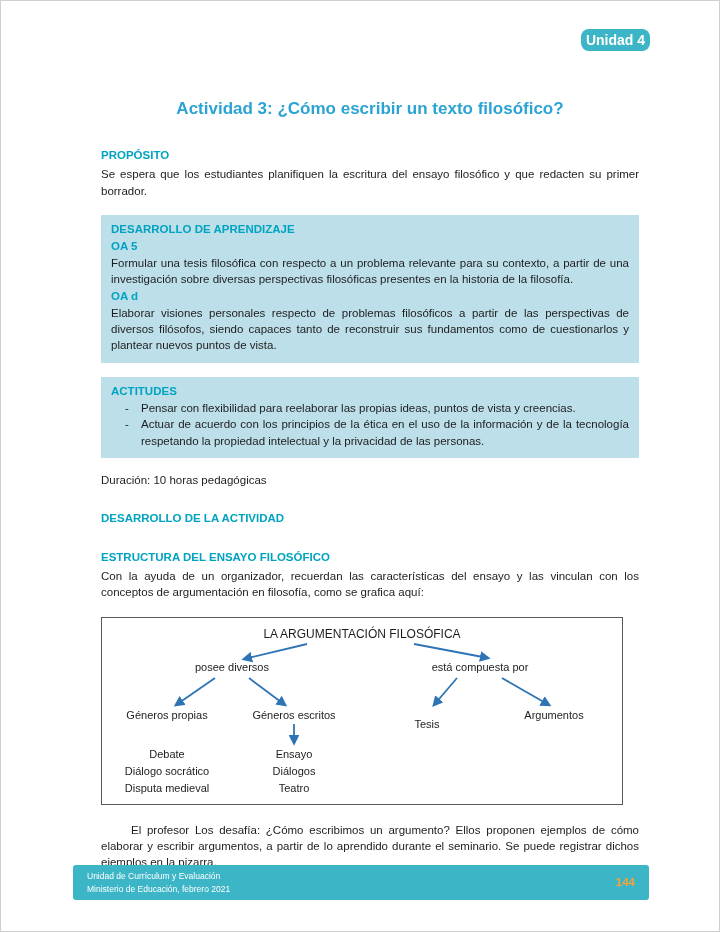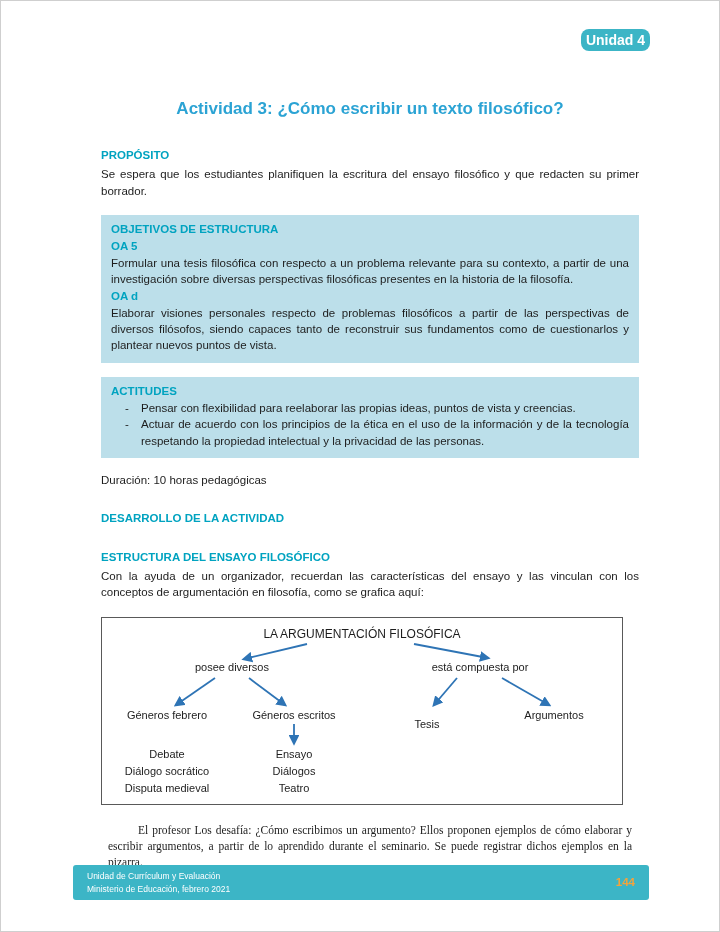--- a/index.html
+++ b/index.html
@@ -69,21 +69,21 @@
     margin:4px 0 17px 0;
     background:#fff;
   }
   .diagram svg{position:absolute;left:0;top:0;width:100%;height:100%;}
   .node{
     position:absolute;transform:translateX(-50%);
     white-space:nowrap;font-size:11px;color:var(--ink);
   }
   .node.root{font-size:12px;}
 
-  .closing{text-align:justify;text-indent:30px;margin:7px;font-family:Liberation Serif, serif;}
+  .closing{text-align:justify;text-indent:30px;margin:0;}
 
   
   .footer{
     position:absolute;left:72px;width:576px;bottom:31px;height:35px;
     background:var(--teal);border-radius:3px;
     color:#fff;display:flex;align-items:center;justify-content:space-between;
     padding:0 14px;box-sizing:border-box;
     font-size:8.5px;line-height:1.5;
   }
   .page-num{color:var(--orange);font-weight:bold;font-size:11.5px;}
@@ -98,21 +98,21 @@
   </div>
 
   <div class="content">
 
     <div class="title">Actividad 3: ¿Cómo escribir un texto filosófico?</div>
 
     <div class="sec-heading">PROPÓSITO</div>
     <p class="body">Se espera que los estudiantes planifiquen la escritura del ensayo filosófico y que redacten su primer borrador.</p>
 
     <div class="blue-box">
-      <div class="sec-heading">OBJETIVOS DE ESTRUCTURA</div>
+      <div class="sec-heading">DESARROLLO DE APRENDIZAJE</div>
       <div class="oa-code">OA 5</div>
       <p>Formular una tesis filosófica con respecto a un problema relevante para su contexto, a partir de una investigación sobre diversas perspectivas filosóficas presentes en la historia de la filosofía.</p>
       <div class="oa-code">OA d</div>
       <p>Elaborar visiones personales respecto de problemas filosóficos a partir de las perspectivas de diversos filósofos, siendo capaces tanto de reconstruir sus fundamentos como de cuestionarlos y plantear nuevos puntos de vista.</p>
     </div>
 
     <div class="blue-box">
       <div class="sec-heading">ACTITUDES</div>
       <div class="bullet-row">
         <span class="dash">-</span>
@@ -144,21 +144,21 @@
           <line x1="113" y1="60" x2="74" y2="87" marker-end="url(#ah)"></line>
           <line x1="147" y1="60" x2="183" y2="87" marker-end="url(#ah)"></line>
           <line x1="355" y1="60" x2="332" y2="87" marker-end="url(#ah)"></line>
           <line x1="400" y1="60" x2="447" y2="87" marker-end="url(#ah)"></line>
           <line x1="192" y1="106" x2="192" y2="125" marker-end="url(#ah)"></line>
         </g>
       </svg>
       <div class="node root" style="left:260px;top:8px">LA ARGUMENTACIÓN FILOSÓFICA</div>
       <div class="node" style="left:130px;top:42px">posee diversos</div>
       <div class="node" style="left:378px;top:42px">está compuesta por</div>
-      <div class="node" style="left:65px;top:90px">Géneros febrero</div>
+      <div class="node" style="left:65px;top:90px">Géneros propias</div>
       <div class="node" style="left:192px;top:90px">Géneros escritos</div>
       <div class="node" style="left:325px;top:99px">Tesis</div>
       <div class="node" style="left:452px;top:90px">Argumentos</div>
       <div class="node" style="left:65px;top:129px">Debate</div>
       <div class="node" style="left:65px;top:146px">Diálogo socrático</div>
       <div class="node" style="left:65px;top:163px">Disputa medieval</div>
       <div class="node" style="left:192px;top:129px">Ensayo</div>
       <div class="node" style="left:192px;top:146px">Diálogos</div>
       <div class="node" style="left:192px;top:163px">Teatro</div>
     </div>

